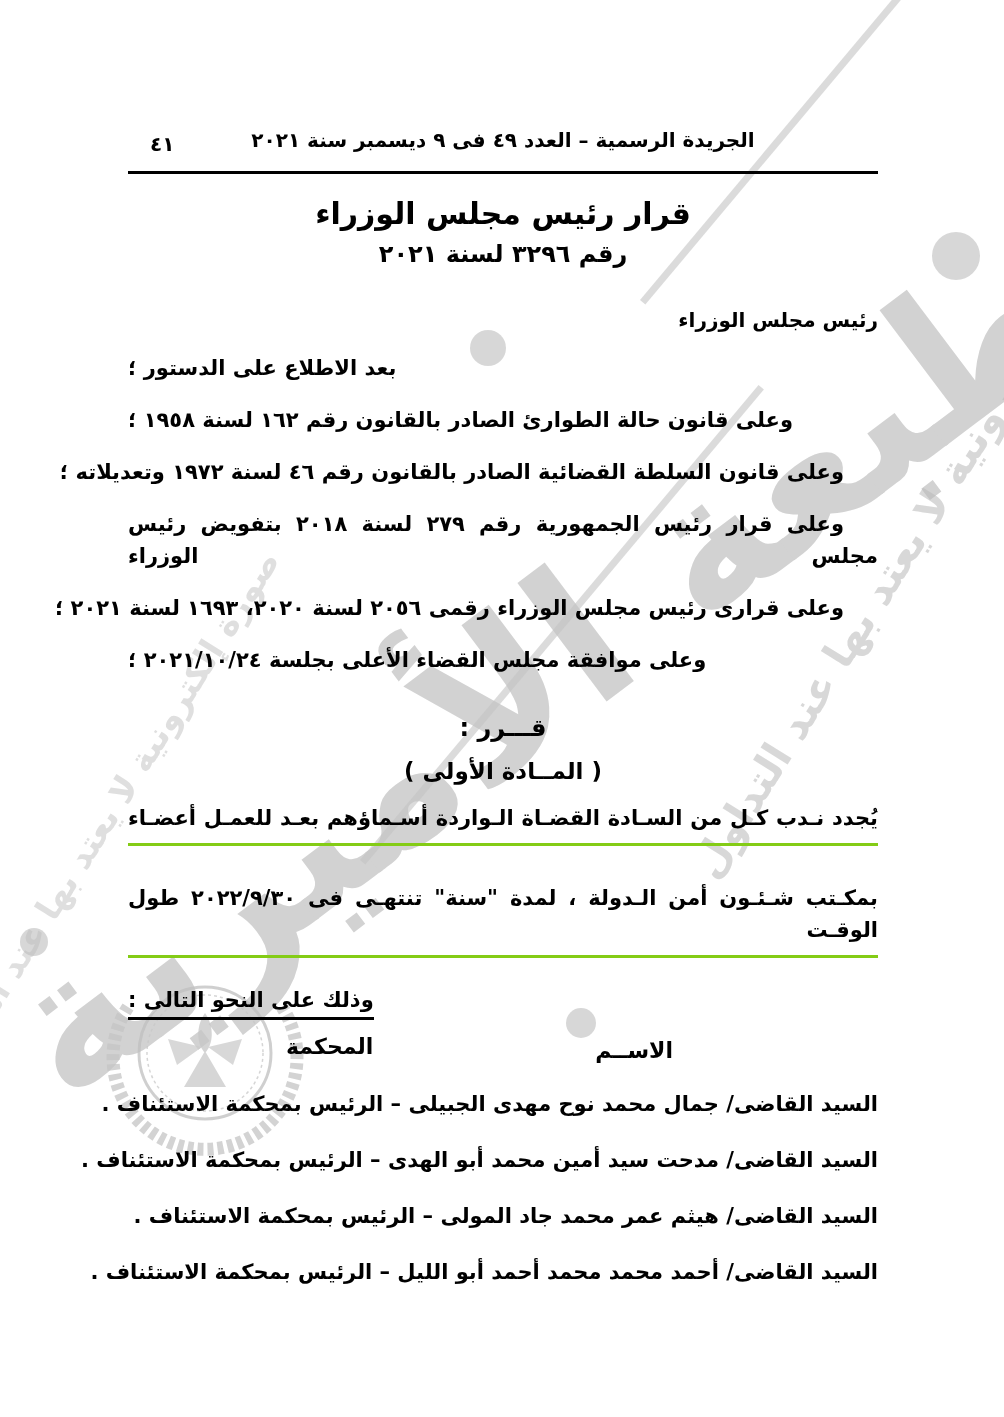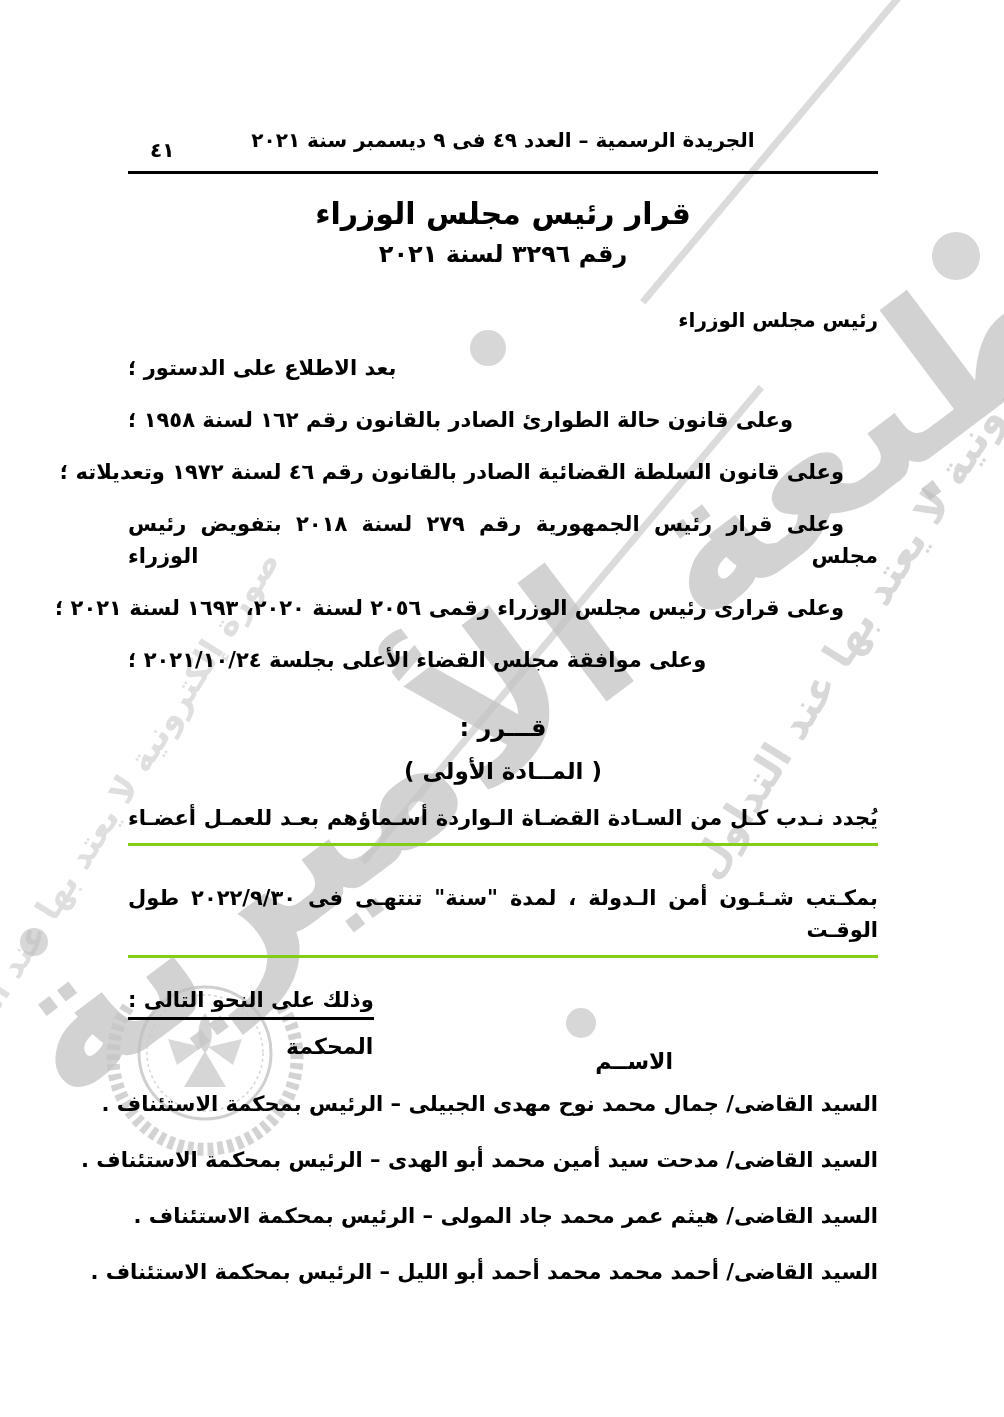--- a/index.html
+++ b/index.html
@@ -15,21 +15,21 @@
           color:#b9b9b9;opacity:.55;transform-origin:50% 50%;}
   .wm-notice.n1{left:520px;top:520px;transform:rotate(-58deg);}
   .wm-notice.n2{left:-210px;top:800px;transform:rotate(-58deg);font-size:34px;opacity:.45;}
   .wm-slash{position:absolute;background:#c3c3c3;height:7px;opacity:.6;transform-origin:0 0;}
   .wm-dot{position:absolute;border-radius:50%;background:#bdbdbd;opacity:.6;}
   .wm-seal{position:absolute;left:98px;top:955px;opacity:.75;}
 
   
   .content{position:absolute;left:128px;top:0;width:750px;z-index:1;color:#000;}
   .page-header{position:relative;margin-top:128px;height:30px;font-size:20px;font-weight:bold;text-align:center;}
-  .page-num{position:absolute;left:22px;top:10px;font-size:20px;font-weight:bold;}
+  .page-num{position:absolute;left:22px;top:4px;font-size:20px;font-weight:bold;}
   .header-rule{height:3px;background:#000;margin-top:13px;}
 
   .decree-title{margin-top:22px;text-align:center;font-size:30px;font-weight:bold;}
   .decree-number{margin-top:9px;text-align:center;font-size:24px;font-weight:bold;}
   .authority{margin-top:40px;font-size:20px;font-weight:bold;text-align:right;}
 
   .para{margin-top:20px;font-size:21px;font-weight:bold;line-height:32px;
         text-align:left;white-space:nowrap;}
   .para.indent{text-indent:34px;}
   .para.stretch{white-space:normal;text-align:justify;text-align-last:justify;text-indent:34px;}
@@ -39,21 +39,21 @@
 
   .uline{margin-top:18px;font-size:21px;font-weight:bold;line-height:32px;
          text-align:justify;text-align-last:justify;
          border-bottom:3px solid #84cc16;padding-bottom:9px;}
   .uline.second{margin-top:36px;}
 
   .following{margin-top:30px;font-size:21px;font-weight:bold;text-align:left;}
   .following .ul-span{display:inline-block;border-bottom:3px solid #000;padding-bottom:5px;}
 
   .cols{position:relative;margin-top:14px;height:34px;font-size:22px;font-weight:bold;}
-  .col-name{position:absolute;right:205px;top:15px;}
+  .col-name{position:absolute;right:205px;top:4px;}
   .col-court{position:absolute;left:158px;top:0;}
 
   .judge-row{margin-top:24px;font-size:21px;font-weight:bold;line-height:32px;
              text-align:right;white-space:nowrap;}
   .judge-row.first{margin-top:20px;}
 </style>
 </head>
 <body>
 
 <div class="page">

